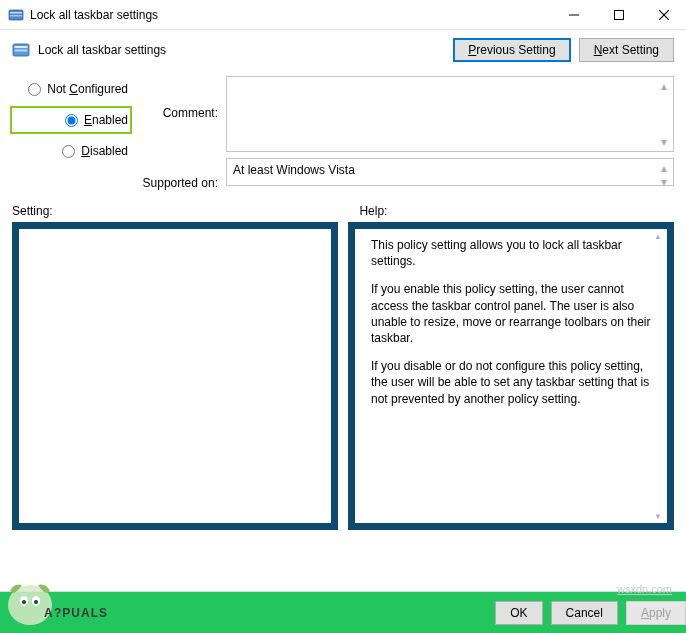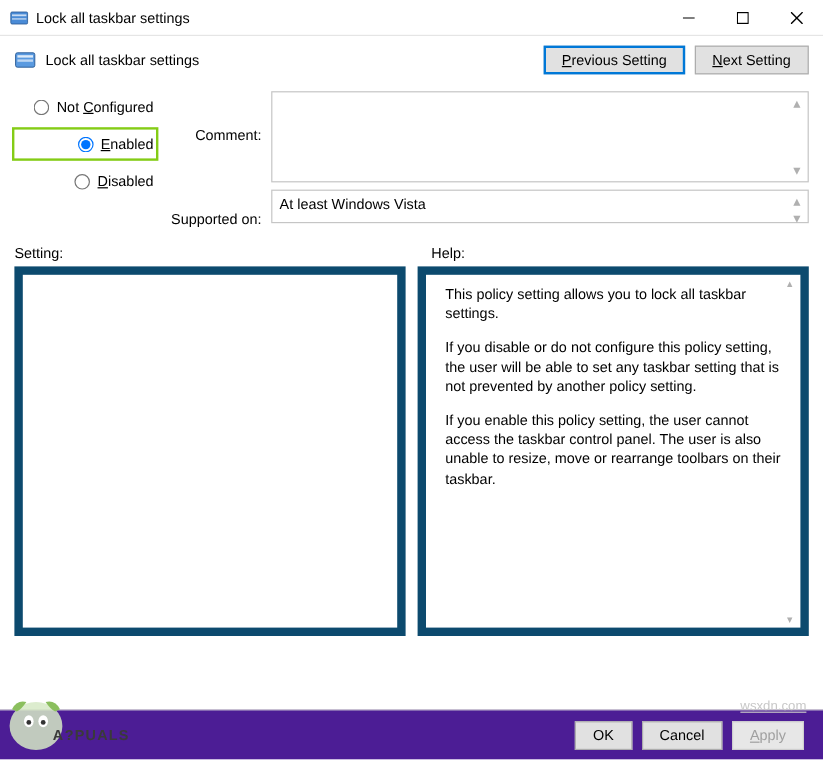--- a/index.html
+++ b/index.html
@@ -201,26 +201,26 @@
     }
     .pane .scroll-up { top: 2px; }
     .pane .scroll-down { bottom: 2px; }
     .help-text p { margin: 0 0 12px 0; line-height: 1.35; color: #000; }
     .footer {
       position: absolute;
       bottom: 0;
       left: 0;
       right: 0;
       height: 42px;
-      background: #4c1d95;
+      background: #22c55e;
       border-top: 1px solid #dcdcdc;
       display: flex;
       justify-content: flex-end;
       align-items: center;
-      padding: 0 16px;
+      padding: 0 0;
       gap: 8px;
     }
     .watermark {
       position: absolute;
       left: 0;
       bottom: 2px;
       width: 180px;
       height: 60px;
       pointer-events: none;
     }
@@ -326,22 +326,22 @@
 
 <div class="lower-labels">
   <div class="left">Setting:</div>
   <div class="right">Help:</div>
 </div>
 
 <div class="lower-panes">
   <div class="pane"></div>
   <div class="pane help-text">
     <p>This policy setting allows you to lock all taskbar settings.</p>
+    <p>If you enable this policy setting, the user cannot access the taskbar control panel. The user is also unable to resize, move or rearrange toolbars on their taskbar.</p>
     <p>If you disable or do not configure this policy setting, the user will be able to set any taskbar setting that is not prevented by another policy setting.</p>
-    <p>If you enable this policy setting, the user cannot access the taskbar control panel. The user is also unable to resize, move or rearrange toolbars on their taskbar.</p>
     <div class="scroll-up">▴</div>
     <div class="scroll-down">▾</div>
   </div>
 </div>
 
 <div class="footer">
   <div class="btn">OK</div>
   <div class="btn">Cancel</div>
   <div class="btn disabled">
     <span style="text-decoration:underline">A</span>

